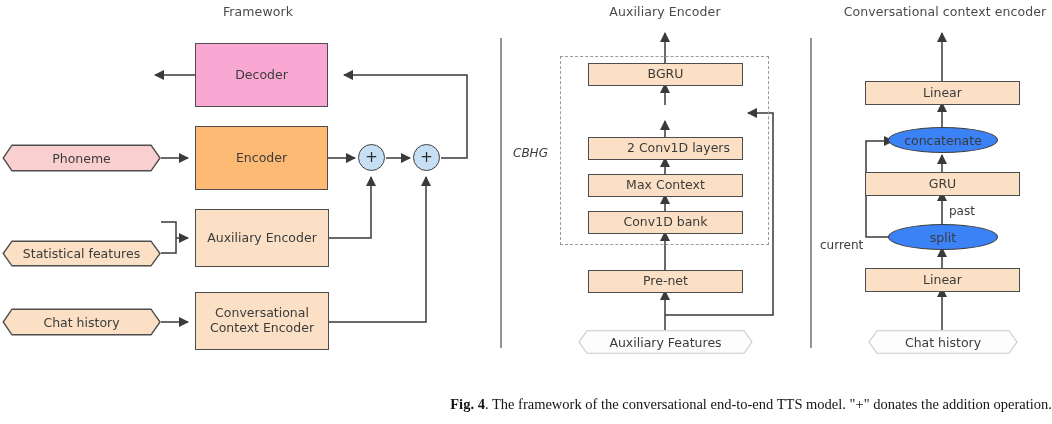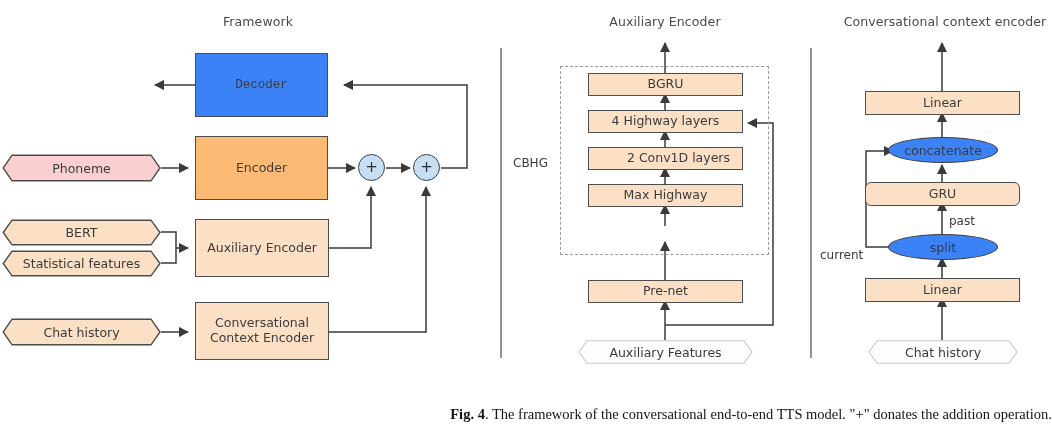--- a/index.html
+++ b/index.html
@@ -1,38 +1,38 @@
 <!DOCTYPE html>
 <html><head>
 <meta charset="utf-8">
 <style>
   html,body{margin:0;padding:0;background:#ffffff;}
   body{
     width:1052px;height:424px;position:relative;overflow:hidden;
     font-family:"DejaVu Sans","Liberation Sans",sans-serif;
     color:#3b3b3b;
   }
-  .figure{position:absolute;left:0;top:10px;width:1052px;height:408px;}
+  .figure{position:absolute;left:0;top:0;width:1052px;height:408px;}
   svg.canvas{position:absolute;left:0;top:0;width:1052px;height:424px;}
 
   .panel-title{
     position:absolute;font-size:12.5px;color:#4a4a4a;
     text-align:center;white-space:nowrap;letter-spacing:.1px;
   }
   #title-framework{left:158px;top:4px;width:200px;}
   #title-aux{left:565px;top:4px;width:200px;}
   #title-ctx{left:838px;top:4px;width:214px;}
 
   .node{
     position:absolute;box-sizing:border-box;
     display:flex;align-items:center;justify-content:center;
     font-size:12.5px;color:#3b3b3b;text-align:center;line-height:1.18;
     border:1.4px solid #4d4d4d;
   }
-  .blue{background:#3b82f6;font-family:Liberation Mono, monospace;}
+  .blue{background:#f9a8d4;}
   .pink{background:#fdba74;}
   .peach{background:#fbe0c6;}
 
   .hex{
     position:absolute;box-sizing:border-box;
     display:flex;align-items:center;justify-content:center;
     font-size:12.5px;color:#3b3b3b;text-align:center;
   }
   .hex .hex-label{position:relative;z-index:2;}
   .hex svg{position:absolute;left:0;top:0;}
@@ -157,26 +157,20 @@
     <span>Conversational Context Encoder</span>
   </div>
 
   <div class="hex" style="left:2px;top:144px;width:159px;height:28px;">
     <svg width="159" height="28">
       <polygon points="10,1.2 149,1.2 158,14 149,26.8 10,26.8 1.2,14" fill="#f9cfcf" stroke="#4d4d4d" stroke-width="1.4"></polygon>
     </svg>
     <span class="hex-label">Phoneme</span>
   </div>
 
-  <div class="hex" style="left:2px;top:209px;width:159px;height:27px;">
-    <svg width="159" height="27">
-      <polygon points="10,1.2 149,1.2 158,13.5 149,25.8 10,25.8 1.2,13.5" fill="#fbe0c6" stroke="#4d4d4d" stroke-width="1.4"></polygon>
-    </svg>
-    <span class="hex-label">BERT</span>
-  </div>
 
   <div class="hex" style="left:2px;top:240px;width:159px;height:27px;">
     <svg width="159" height="27">
       <polygon points="10,1.2 149,1.2 158,13.5 149,25.8 10,25.8 1.2,13.5" fill="#fbe0c6" stroke="#4d4d4d" stroke-width="1.4"></polygon>
     </svg>
     <span class="hex-label">Statistical features</span>
   </div>
 
   <div class="hex" style="left:2px;top:308px;width:159px;height:28px;">
     <svg width="159" height="28">
@@ -186,54 +180,54 @@
   </div>
 
   <div class="plus" style="left:358px;top:144px;">
     <span>+</span>
   </div>
   <div class="plus" style="left:413px;top:144px;">
     <span>+</span>
   </div>
 
   <div class="cbhg-box" style="left:560px;top:56px;width:209px;height:189px;"></div>
-  <div class="small-lbl" style="left:513px;top:146px;">CBHG</div>
+  <div class="small-lbl" style="left:513px;top:146px;font-style:italic;">CBHG</div>
 
   <div class="node peach" style="left:588px;top:63px;width:155px;height:23px;text-align:center;">
     <span>BGRU</span>
   </div>
-  <div class="node peach" style="left:588px;top:100px;width:155px;height:23px;">
-    <span>4 Highway layers</span>
-  </div>
   <div class="node peach" style="left:588px;top:137px;width:155px;height:23px;padding-left:26px;">
     <span>2 Conv1D layers</span>
   </div>
   <div class="node peach" style="left:588px;top:174px;width:155px;height:23px;">
-    <span>Max Highway</span>
+    <span>Max Context</span>
+  </div>
+  <div class="node peach" style="left:588px;top:211px;width:155px;height:23px;">
+    <span>Conv1D bank</span>
   </div>
   <div class="node peach" style="left:588px;top:270px;width:155px;height:23px;">
     <span>Pre-net</span>
   </div>
 
   <div class="hex" style="left:578px;top:330px;width:175px;height:24px;">
     <svg width="175" height="24">
       <polygon points="9,0.8 166,0.8 174,12 166,23.2 9,23.2 1,12" fill="#fdfdfd" stroke="#c9c9c9" stroke-width="1.1"></polygon>
     </svg>
     <span class="hex-label">Auxiliary Features</span>
   </div>
 
   <div class="node peach" style="left:865px;top:81px;width:155px;height:24px;">
     <span>Linear</span>
   </div>
 
   <div class="ell" style="left:888px;top:127px;width:110px;height:26px;">
     <span>concatenate</span>
   </div>
 
-  <div class="node peach" style="left:865px;top:172px;width:155px;height:24px;border-radius:6px;">
+  <div class="node peach" style="left:865px;top:172px;width:155px;height:24px;">
     <span>GRU</span>
   </div>
 
   <div class="ell" style="left:888px;top:224px;width:110px;height:26px;">
     <span>split</span>
   </div>
 
   <div class="node peach" style="left:865px;top:268px;width:155px;height:24px;">
     <span>Linear</span>
   </div>

